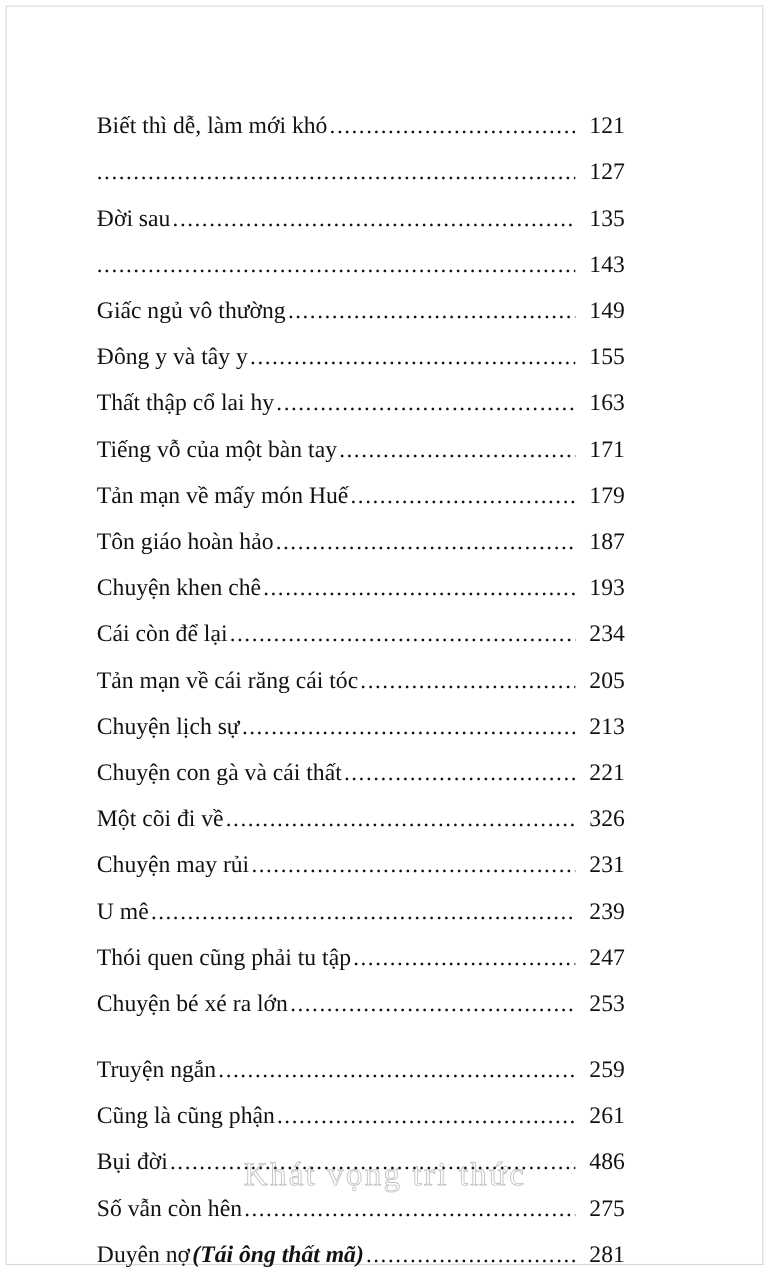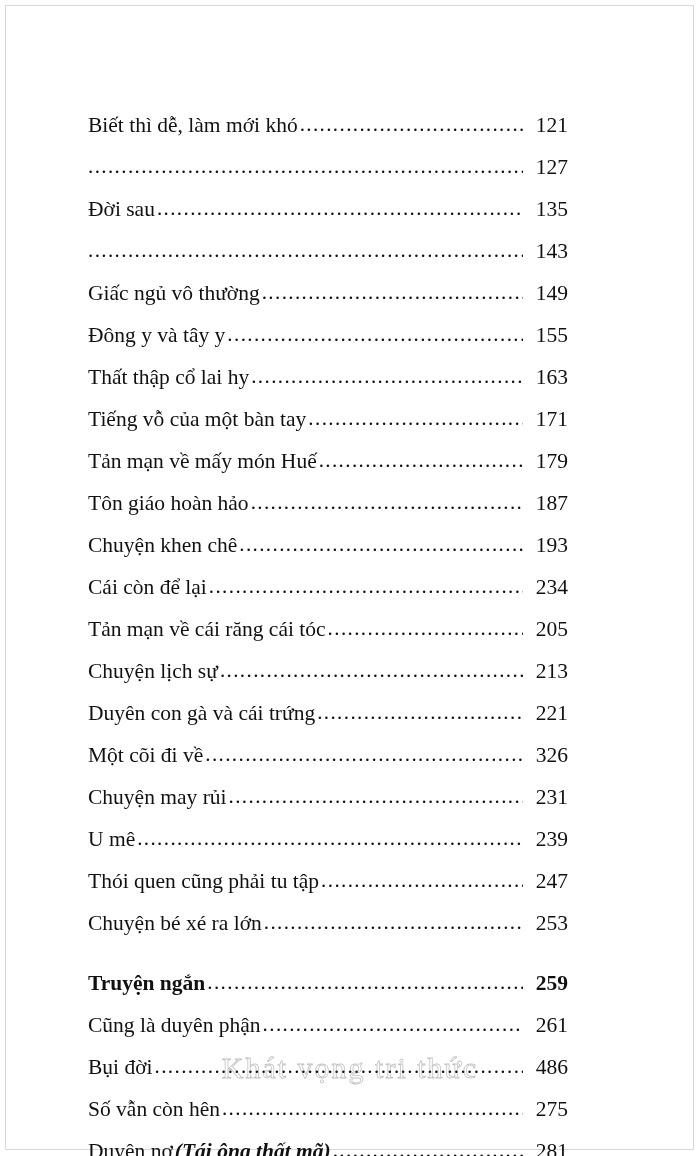--- a/index.html
+++ b/index.html
@@ -29,21 +29,21 @@
 
   .toc {
     position: absolute;
     left: 88px;
     top: 94px;
     width: 480px;
   }
 
   .toc-entry {
     display: flex;
-    align-items: flex-end;
+    align-items: center;
     font-size: 21.5px;
     line-height: 1.0;
     height: 42px;
     color: #111111;
     white-space: nowrap;
   }
 
   .toc-entry .title {
     flex: 0 0 auto;
     padding-right: 2px;
@@ -62,21 +62,21 @@
 
   .toc-entry .page {
     flex: 0 0 auto;
     text-align: right;
     min-width: 44px;
     padding-left: 1px;
   }
 
   .toc-entry.section .title,
   .toc-entry.section .page {
-    font-weight: bold;
+    font-weight: normal;
   }
 
   .toc-entry.section {
     margin-top: 8px;
   }
 
   .spacer-before-section {
     height: 10px;
   }
 
@@ -177,21 +177,21 @@
       <span class="title">Tản mạn về cái răng cái tóc</span>
       <span class="dots">........................................................................................................................</span>
       <span class="page">205</span>
     </div>
     <div class="toc-entry">
       <span class="title">Chuyện lịch sự</span>
       <span class="dots">........................................................................................................................</span>
       <span class="page">213</span>
     </div>
     <div class="toc-entry">
-      <span class="title">Duyên con gà và cái trứng</span>
+      <span class="title">Chuyện con gà và cái thất</span>
       <span class="dots">........................................................................................................................</span>
       <span class="page">221</span>
     </div>
     <div class="toc-entry">
       <span class="title">Một cõi đi về</span>
       <span class="dots">........................................................................................................................</span>
       <span class="page">326</span>
     </div>
     <div class="toc-entry">
       <span class="title">Chuyện may rủi</span>
@@ -213,21 +213,21 @@
       <span class="dots">........................................................................................................................</span>
       <span class="page">253</span>
     </div>
     <div class="spacer-before-section"></div>
     <div class="toc-entry section">
       <span class="title">Truyện ngắn</span>
       <span class="dots">........................................................................................................................</span>
       <span class="page">259</span>
     </div>
     <div class="toc-entry">
-      <span class="title">Cũng là duyên phận</span>
+      <span class="title">Cũng là cũng phận</span>
       <span class="dots">........................................................................................................................</span>
       <span class="page">261</span>
     </div>
     <div class="toc-entry">
       <span class="title">Bụi đời</span>
       <span class="dots">........................................................................................................................</span>
       <span class="page">486</span>
     </div>
     <div class="toc-entry">
       <span class="title">Số vẫn còn hên</span>

